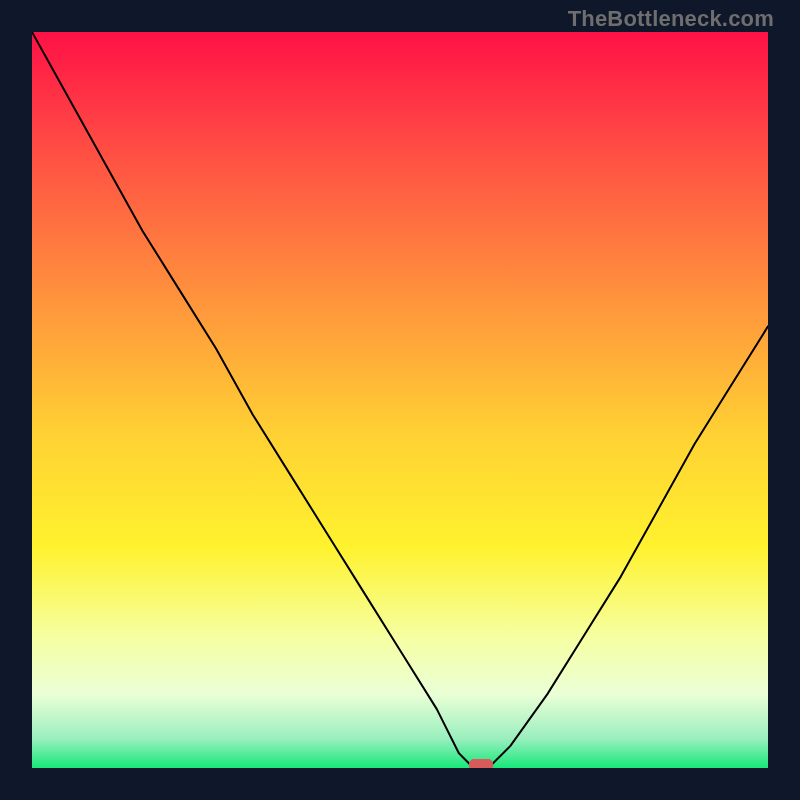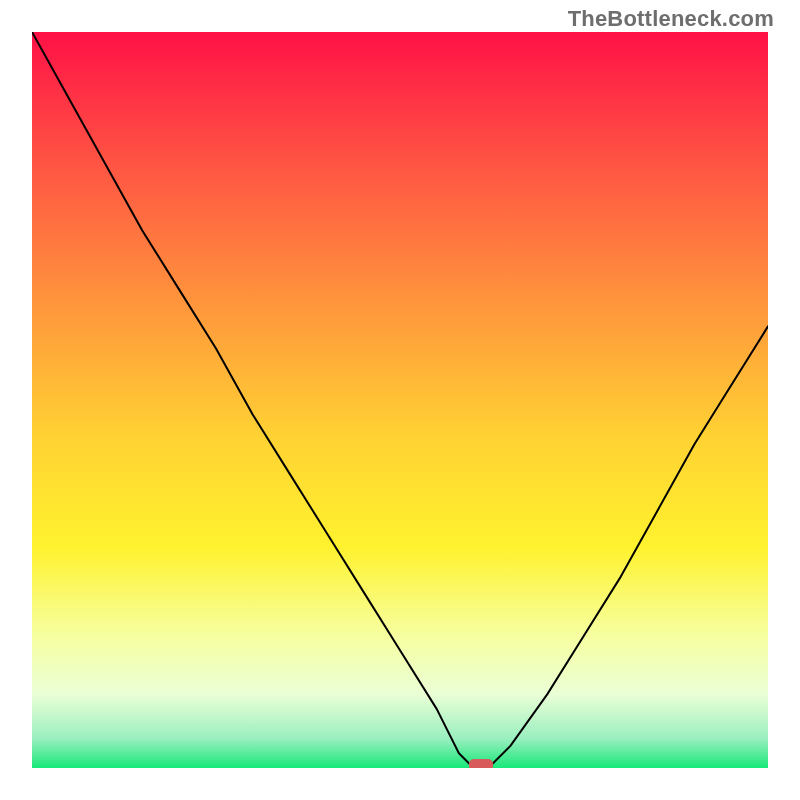--- a/index.html
+++ b/index.html
@@ -7,21 +7,21 @@
     padding: 0;
     width: 800px;
     height: 800px;
     background: #000;
     overflow: hidden;
   }
   .frame {
     position: relative;
     width: 800px;
     height: 800px;
-    background: #ffffff;
+    background: #0f172a;
   }
   .plot-area {
     position: absolute;
     left: 32px;
     top: 32px;
     width: 736px;
     height: 736px;
   }
   .gradient-bg {
     position: absolute;

